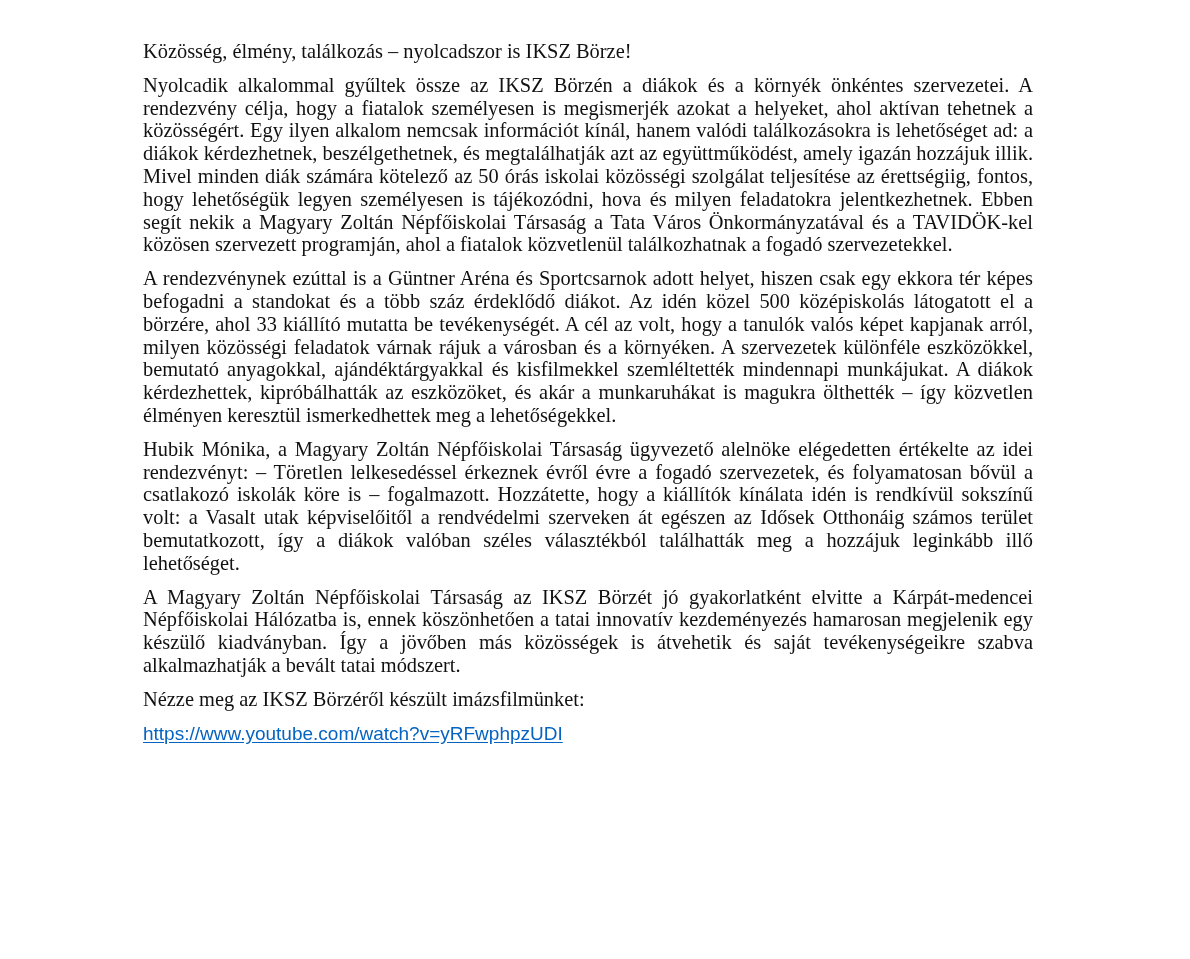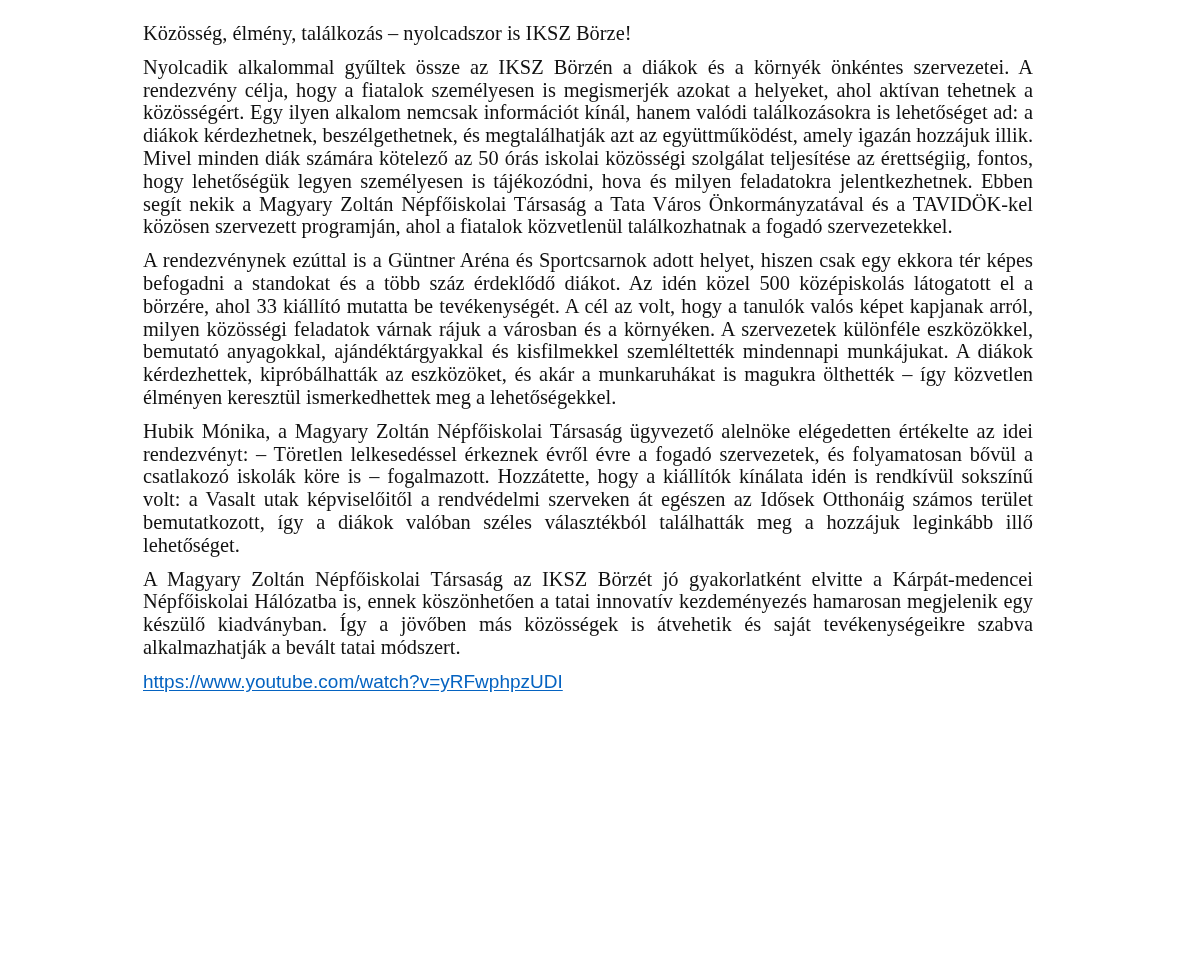--- a/index.html
+++ b/index.html
@@ -9,21 +9,21 @@
     }
     body {
       width: 1190px;
       height: 959px;
       overflow: hidden;
       position: relative;
     }
     .page {
       position: absolute;
       left: 143px;
-      top: 22px;
+      top: 40px;
       width: 906px;
       font-family: "Liberation Serif", "DejaVu Serif", serif;
       font-size: 20.4px;
       line-height: 22.8px;
       color: #111111;
     }
     .title {
       margin: 0 0 11px 0;
       text-align: left;
     }
@@ -54,17 +54,18 @@
   <p class="title">Közösség, élmény, találkozás – nyolcadszor is IKSZ Börze!</p>
 
   <p class="para">Nyolcadik alkalommal gyűltek össze az IKSZ Börzén a diákok és a környék önkéntes szervezetei. A rendezvény célja, hogy a fiatalok személyesen is megismerjék azokat a helyeket, ahol aktívan tehetnek a közösségért. Egy ilyen alkalom nemcsak információt kínál, hanem valódi találkozásokra is lehetőséget ad: a diákok kérdezhetnek, beszélgethetnek, és megtalálhatják azt az együttműködést, amely igazán hozzájuk illik. Mivel minden diák számára kötelező az 50 órás iskolai közösségi szolgálat teljesítése az érettségiig, fontos, hogy lehetőségük legyen személyesen is tájékozódni, hova és milyen feladatokra jelentkezhetnek. Ebben segít nekik a Magyary Zoltán Népfőiskolai Társaság a Tata Város Önkormányzatával és a TAVIDÖK-kel közösen szervezett programján, ahol a fiatalok közvetlenül találkozhatnak a fogadó szervezetekkel.</p>
 
   <p class="para">A rendezvénynek ezúttal is a Güntner Aréna és Sportcsarnok adott helyet, hiszen csak egy ekkora tér képes befogadni a standokat és a több száz érdeklődő diákot. Az idén közel 500 középiskolás látogatott el a börzére, ahol 33 kiállító mutatta be tevékenységét. A cél az volt, hogy a tanulók valós képet kapjanak arról, milyen közösségi feladatok várnak rájuk a városban és a környéken. A szervezetek különféle eszközökkel, bemutató anyagokkal, ajándéktárgyakkal és kisfilmekkel szemléltették mindennapi munkájukat. A diákok kérdezhettek, kipróbálhatták az eszközöket, és akár a munkaruhákat is magukra ölthették – így közvetlen élményen keresztül ismerkedhettek meg a lehetőségekkel.</p>
 
   <p class="para">Hubik Mónika, a Magyary Zoltán Népfőiskolai Társaság ügyvezető alelnöke elégedetten értékelte az idei rendezvényt: – Töretlen lelkesedéssel érkeznek évről évre a fogadó szervezetek, és folyamatosan bővül a csatlakozó iskolák köre is – fogalmazott. Hozzátette, hogy a kiállítók kínálata idén is rendkívül sokszínű volt: a Vasalt utak képviselőitől a rendvédelmi szerveken át egészen az Idősek Otthonáig számos terület bemutatkozott, így a diákok valóban széles választékból találhatták meg a hozzájuk leginkább illő lehetőséget.</p>
 
   <p class="para">A Magyary Zoltán Népfőiskolai Társaság az IKSZ Börzét jó gyakorlatként elvitte a Kárpát-medencei Népfőiskolai Hálózatba is, ennek köszönhetően a tatai innovatív kezdeményezés hamarosan megjelenik egy készülő kiadványban. Így a jövőben más közösségek is átvehetik és saját tevékenységeikre szabva alkalmazhatják a bevált tatai módszert.</p>
 
+  <p class="para left">Nézze meg az IKSZ Börzéről készült imázsfilmünket:</p>
 
   <p class="link-line">
     <a class="link" title="https://www.youtube.com/watch?v=yRFwphpzUDI">https://www.youtube.com/watch?v=yRFwphpzUDI</a>
   </p>
 </div>
 
 </body></html>

